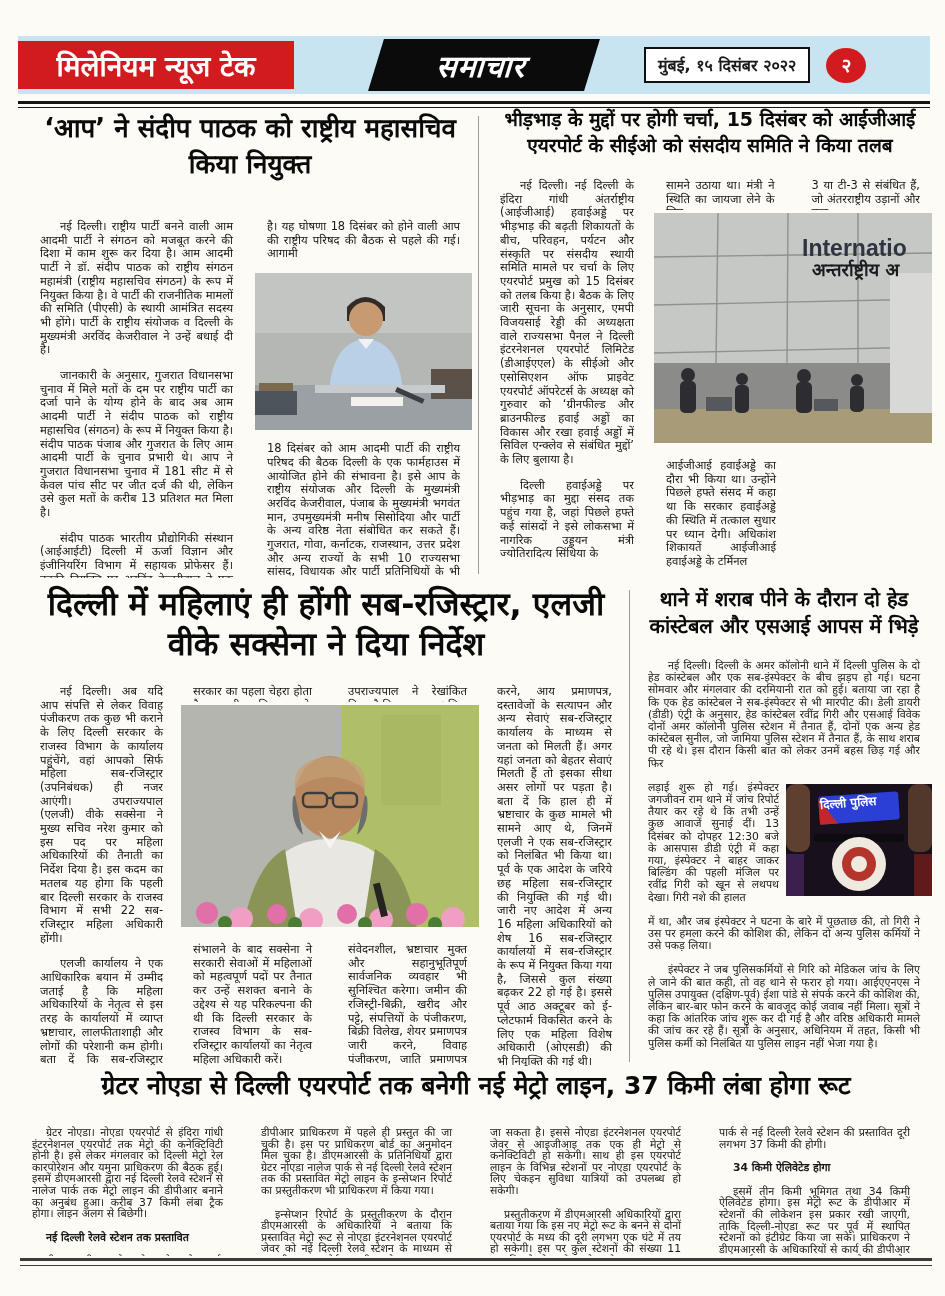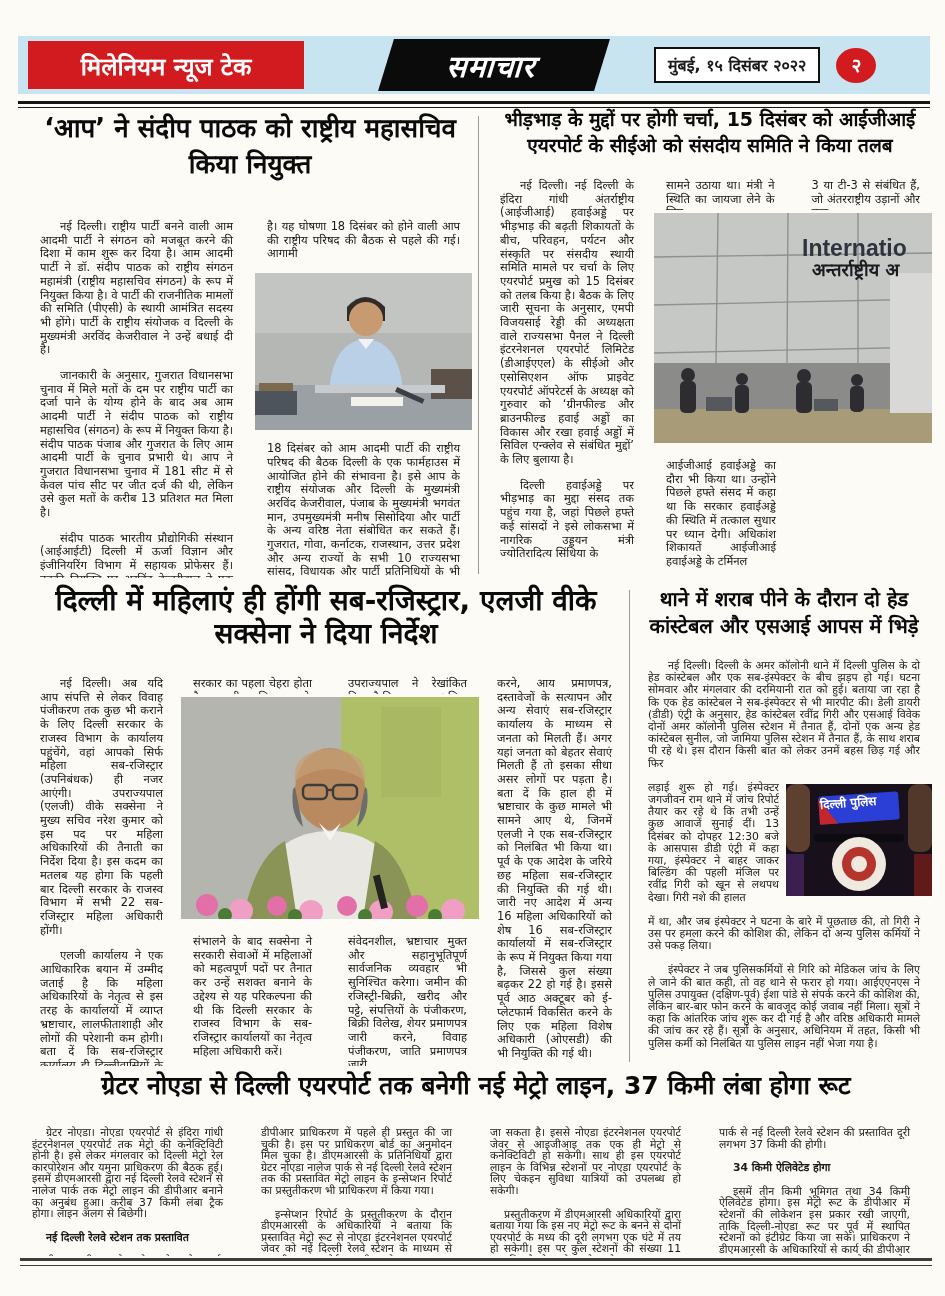--- a/index.html
+++ b/index.html
@@ -1,22 +1,22 @@
 <!DOCTYPE html>
 <html><head>
 <meta charset="utf-8">
 <style>
   html,body{margin:0;padding:0;background:#6e6e6e;}
   .page{position:relative;width:945px;height:1296px;margin:0 auto;background:#fcfbf6;
         font-family:"DejaVu Sans","Liberation Sans",sans-serif;color:#1b1b1b;overflow:hidden;}
   
   .masthead{position:absolute;left:18px;top:36px;width:912px;height:58px;background:#c9e4f1;
             display:flex;align-items:center;}
-  .brand-box{margin-left:10px;width:276px;height:48px;background:#d21b1f;color:#fff;
-             display:flex;align-items:center;justify-content:center;font-weight:bold;font-size:24px;}
+  .brand-box{margin-left:0;width:276px;height:48px;background:#d21b1f;color:#fff;
+             display:flex;align-items:center;justify-content:center;font-weight:bold;font-size:28px;}
   .section-flag{margin-left:82px;width:216px;height:52px;background:#0b0b0b;transform:skewX(-17deg);
                 display:flex;align-items:center;justify-content:center;}
   .section-flag span{color:#fff;font-weight:bold;font-size:30px;letter-spacing:1px;}
   .date-box{margin-left:52px;background:#fff;border:2px solid #101010;padding:5px 12px;
             font-weight:bold;font-size:16px;white-space:nowrap;}
   .page-circle{margin-left:16px;width:40px;height:35px;border-radius:50%;background:#d21b1f;color:#fff;
                display:flex;align-items:center;justify-content:center;font-size:19px;font-weight:bold;}
   .header-rule{position:absolute;left:18px;top:101px;width:912px;height:3px;
                border-top:3px solid #161616;border-bottom:1px solid #161616;}
   .bottom-rule{position:absolute;left:20px;top:1258px;width:912px;height:4px;
@@ -42,21 +42,21 @@
   #a-aap .cols{gap:10px;}
   #a-aap .col{width:217px;}
   #a-air{left:488px;top:106px;width:444px;height:474px;}
   #a-air .hl{font-size:19px;line-height:26px;height:55px;margin-bottom:6px;}
   #a-air .cols{gap:8px;}
   #a-air .c1{width:158px;}
   #a-air .rblock{width:278px;}
   #a-air .minirow{display:flex;gap:13px;}
   #a-air .mini{width:134px;}
   #a-reg{left:28px;top:584px;width:596px;height:482px;}
-  #a-reg .hl{font-size:28px;line-height:33px;height:81px;margin-bottom:0;}
+  #a-reg .hl{font-size:32px;line-height:40px;height:81px;margin-bottom:8px;}
   #a-reg .cols{gap:6px;}
   #a-reg .c1{width:147px;}
   #a-reg .mid{width:298px;}
   #a-reg .c4{width:139px;}
   #a-reg .minirow{display:flex;gap:12px;}
   #a-reg .mini{width:146px;}
   #a-pol{left:636px;top:586px;width:296px;height:480px;}
   #a-pol .hl{font-size:20px;line-height:27px;height:57px;margin-bottom:5px;}
   #a-pol .floatimg{float:right;margin:2px 0 4px 7px;}
   #a-metro{left:20px;top:1068px;width:912px;height:188px;}

